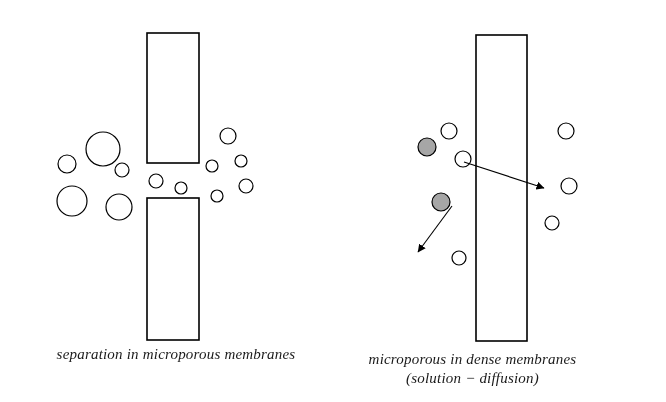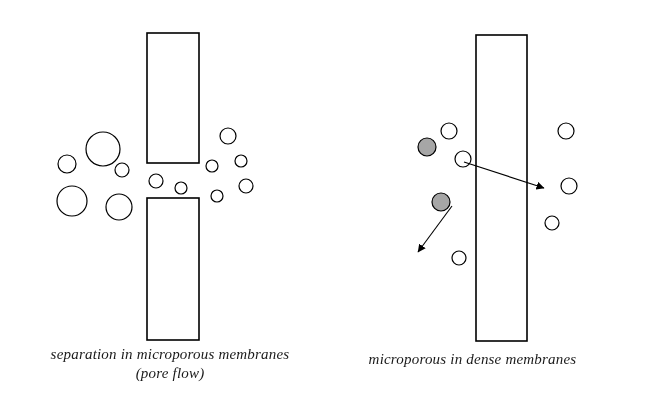--- a/index.html
+++ b/index.html
@@ -23,21 +23,21 @@
   .caption {
     position: absolute;
     text-align: center;
     font-style: italic;
     font-size: 15px;
     color: #1a1a1a;
     line-height: 19px;
     letter-spacing: 0.2px;
   }
   .caption-left {
-    left: 5px;
+    left: 11px;
     top: 345px;
     width: 330px;
   }
   .caption-right {
     left: 320px;
     top: 350px;
     width: 305px;
   }
 </style>
 </head>
@@ -79,20 +79,20 @@
         <circle cx="552" cy="223" r="7" fill="#ffffff" stroke="#000000" stroke-width="1.2"></circle>
       </g>
     <g id="arrows-layer">
         <line x1="464" y1="162" x2="544" y2="188" stroke="#000000" stroke-width="1.1" marker-end="url(#arrowhead)"></line>
         <line x1="452" y1="206" x2="418" y2="252" stroke="#000000" stroke-width="1.1" marker-end="url(#arrowhead)"></line>
       </g>
   </svg>
 
   <div class="caption caption-left">
     <div>separation in microporous membranes</div>
-    <div>(pore flow)</div>
   </div>
 
   <div class="caption caption-right">
     <div>microporous in dense membranes</div>
+    <div>(solution − diffusion)</div>
   </div>
 
 </div>
 
 </body></html>

